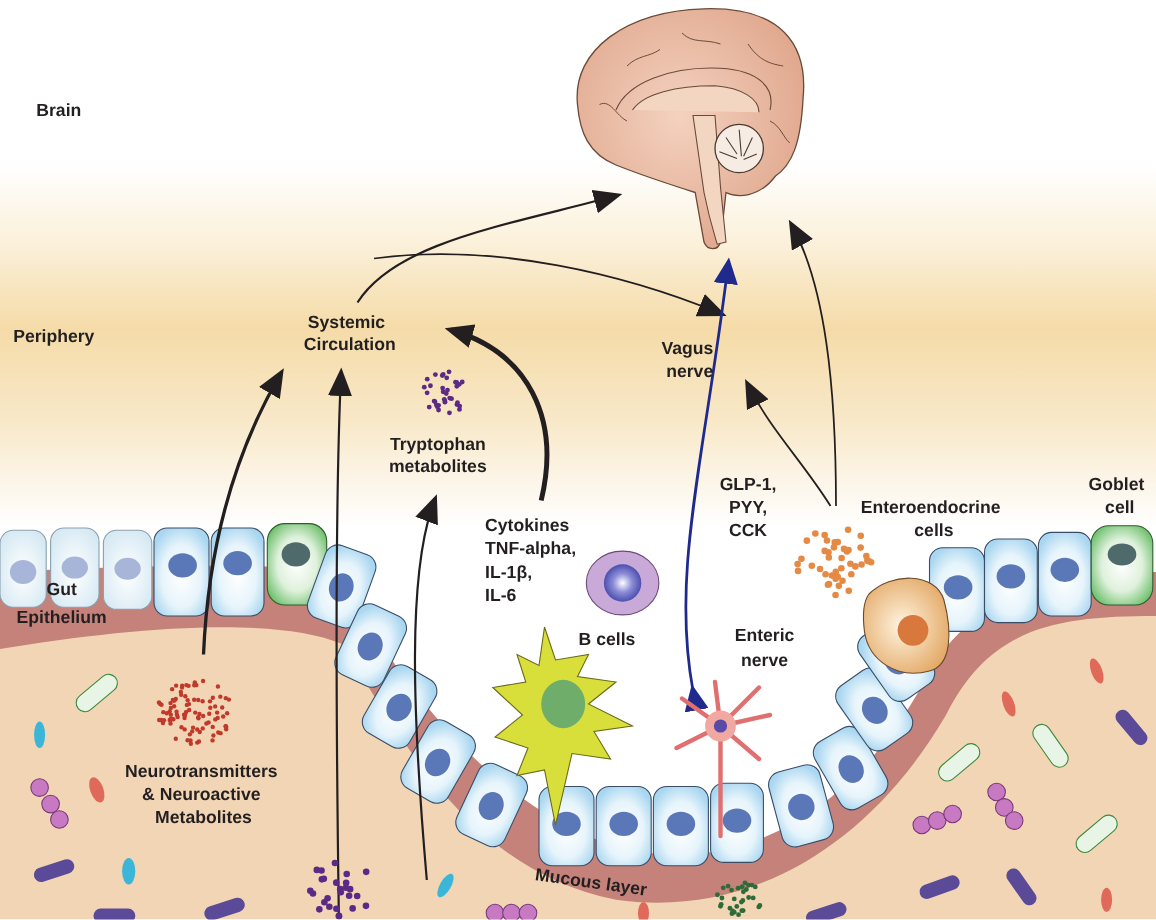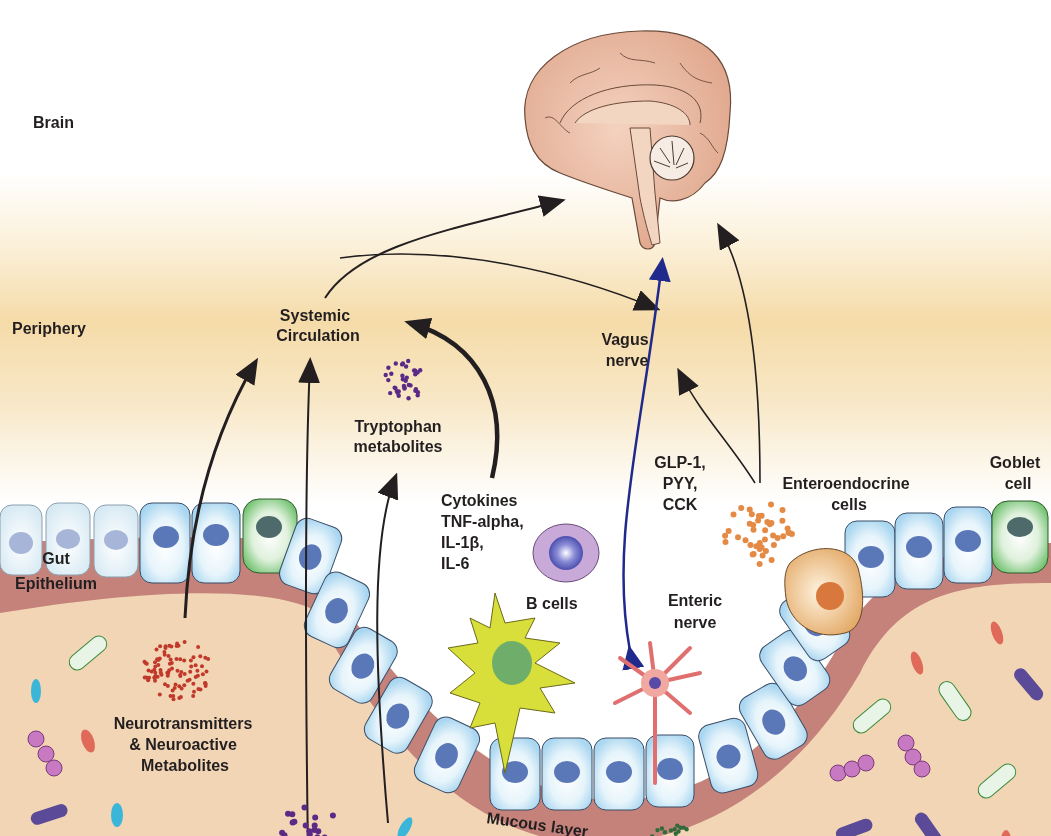--- a/index.html
+++ b/index.html
@@ -1,17 +1,17 @@
 <!DOCTYPE html>
 <html><head>
 <meta charset="utf-8">
 <style>
   html,body{margin:0;padding:0;}
   body{width:1051px;height:836px;overflow:hidden;background:#fff;font-family:"Liberation Sans",sans-serif;}
-  #stage{position:relative;width:1051px;height:644px;margin-top:23px;}
+  #stage{position:relative;width:1051px;height:644px;}
   svg{position:absolute;left:0;top:0;}
   .lbl{font-family:"Liberation Sans",sans-serif;font-weight:bold;fill:#231f20;font-size:16px;}
   .lbl-c{text-anchor:middle;}
 </style>
 </head>
 <body>
 
 <div id="stage">
 <svg width="1051" height="836" viewBox="0 0 1051 836" xmlns="http://www.w3.org/2000/svg">
   <defs>

